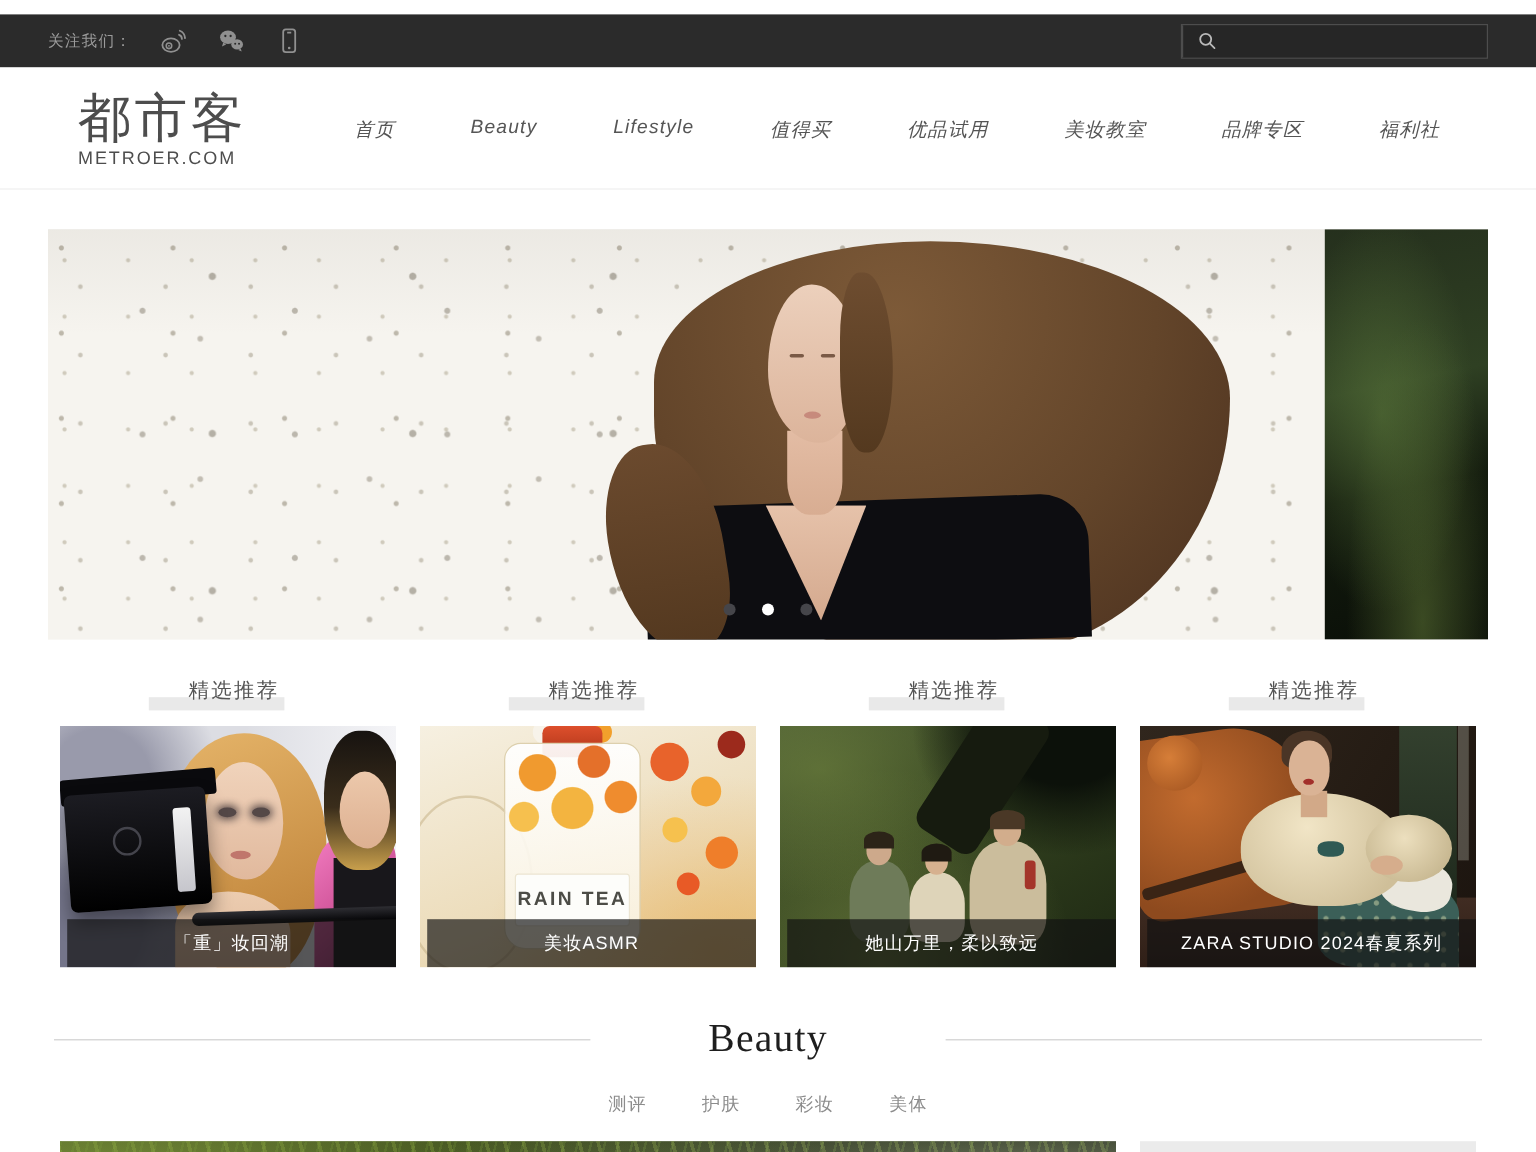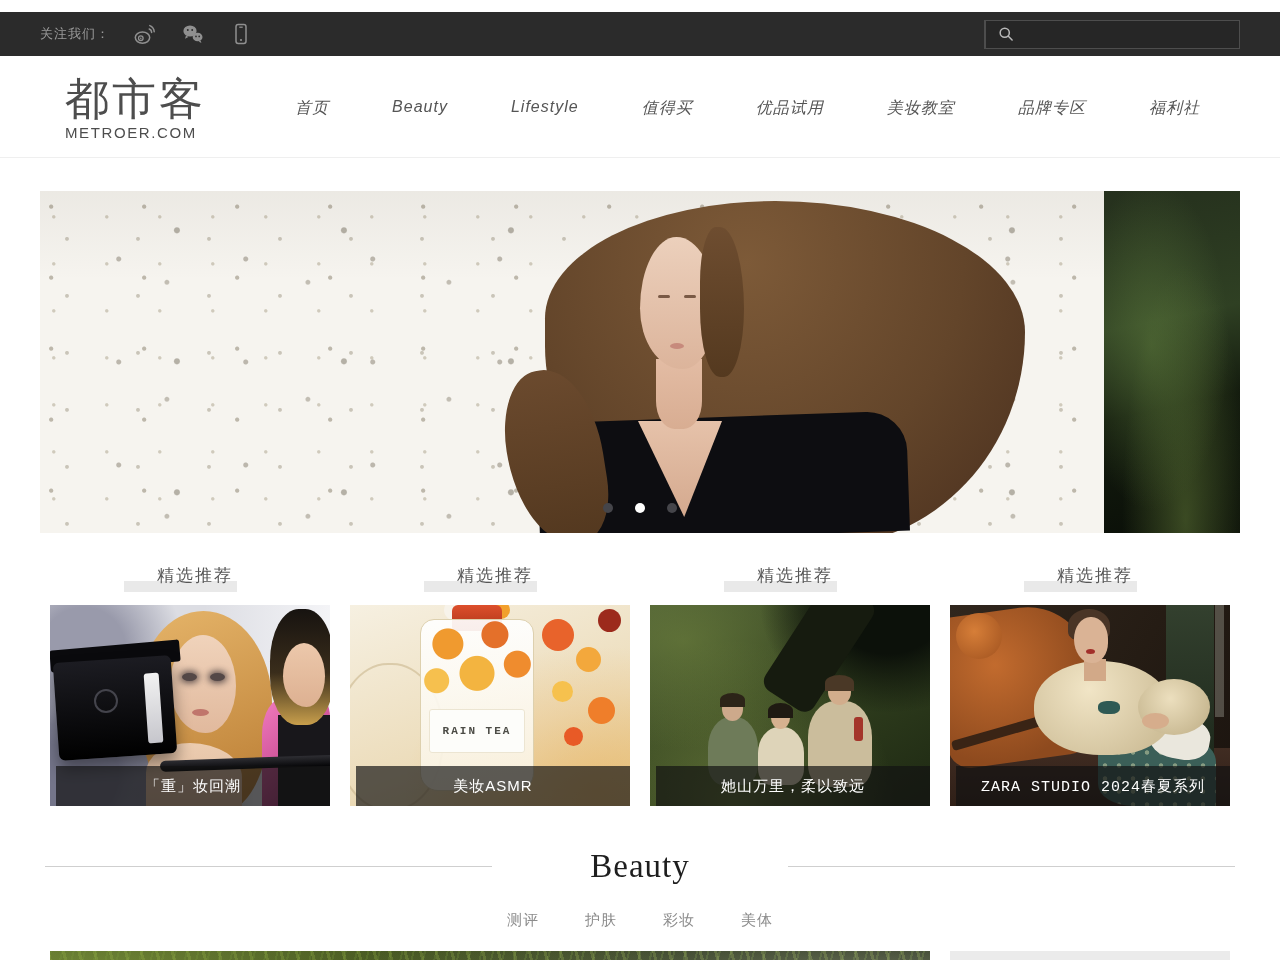--- a/index.html
+++ b/index.html
@@ -140,24 +140,24 @@
   .c2-bottle { left:70px; top:14px; width:114px; height:172px;
     background:linear-gradient(rgba(255,255,255,.92), rgba(250,244,228,.88));
     border:1px solid #ddd0ae; border-radius:14px 14px 18px 18px; overflow:hidden; }
   .c2-fruitfill { left:0; top:0; right:0; height:92px; position:absolute;
     background:
       radial-gradient(circle at 24% 26%, #f09a2f 0 15px, rgba(0,0,0,0) 16px),
       radial-gradient(circle at 66% 16%, #e4702a 0 13px, rgba(0,0,0,0) 14px),
       radial-gradient(circle at 50% 58%, #f3b440 0 17px, rgba(0,0,0,0) 18px),
       radial-gradient(circle at 86% 48%, #ef8c2e 0 13px, rgba(0,0,0,0) 14px),
       radial-gradient(circle at 14% 66%, #f6c04e 0 12px, rgba(0,0,0,0) 13px); }
-  .c2-label { left:8px; top:89px; width:96px; height:44px; position:absolute;
+  .c2-label { left:8px; top:108px; width:96px; height:44px; position:absolute;
     background:#fdfdfa; border-radius:3px; border:1px solid #ece5d2;
     display:flex; align-items:center; justify-content:center;
-    font-size:11px; letter-spacing:2px; color:#4c4c46; font-weight:700;font-family:Liberation Mono, monospace; }
+    font-size:16px; letter-spacing:2px; color:#4c4c46; font-weight:700; }
   .c2-cap { left:102px; top:0; width:50px; height:26px;
     background:linear-gradient(#dd4f2c,#ad3418); border-radius:6px 6px 4px 4px; }
   .c2-cream { left:94px; top:-6px; width:24px; height:22px; background:#f7f3ea; border-radius:50%; }
   .c2-capball { left:142px; top:-4px; width:18px; height:18px; background:#f2a02c; border-radius:50%; }
   .c2-f1 { left:192px; top:14px; width:32px; height:32px; background:#e8632b; border-radius:50%; }
   .c2-f2 { left:226px; top:42px; width:25px; height:25px; background:#f3a83c; border-radius:50%; }
   .c2-f3 { left:202px; top:76px; width:21px; height:21px; background:#f6c14e; border-radius:50%; }
   .c2-f4 { left:238px; top:92px; width:27px; height:27px; background:#ef7e2a; border-radius:50%; }
   .c2-f5 { left:214px; top:122px; width:19px; height:19px; background:#e85a26; border-radius:50%; }
   .c2-f6 { left:248px; top:4px; width:23px; height:23px; background:#9c2a1c; border-radius:50%; }
@@ -178,21 +178,21 @@
     border-radius:45% 45% 28% 28%; }
   .c3-f2head { left:121px; top:102px; width:19px; height:22px; background:#d6b18f; border-radius:50%; }
   .c3-f2hair { left:118px; top:98px; width:25px; height:15px; background:#1f1a12; border-radius:50% 50% 0 0; }
   .c3-f3body { left:158px; top:96px; width:64px; height:86px; background:#cbbd9c;
     border-radius:42% 42% 26% 26%; }
   .c3-f3head { left:178px; top:74px; width:23px; height:26px; background:#d2ad8c; border-radius:50%; }
   .c3-f3hair { left:175px; top:70px; width:29px; height:16px; background:#4a3826; border-radius:50% 50% 0 0; }
   .c3-f3bag { left:204px; top:112px; width:9px; height:24px; background:#a4352a; border-radius:3px; }
 
   
-  .card4 { background:linear-gradient(120deg, #30261d, #251c14 55%, #1b140f);font-family:Liberation Mono, monospace; }
+  .card4 { background:linear-gradient(120deg, #30261d, #251c14 55%, #1b140f); }
   .c4-floor { left:0; bottom:0; width:280px; height:58px;
     background:linear-gradient(#402c22, #2f1f17); }
   .c4-curtain { right:16px; top:0; width:48px; height:152px;
     background:linear-gradient(#33402e,#1e291c); }
   .c4-window { right:6px; top:0; width:9px; height:112px; background:rgba(214,218,204,.28); }
   .c4-chaise { left:-10px; top:4px; width:152px; height:152px;
     background:radial-gradient(circle at 38% 35%, #c26b2e, #8e4a1e 72%);
     border-radius:20px 62px 32px 22px; transform:rotate(-8deg); }
   .c4-scroll { left:6px; top:8px; width:46px; height:46px;
     background:radial-gradient(circle at 40% 40%, #d67e38, #a0521f); border-radius:50%; }

